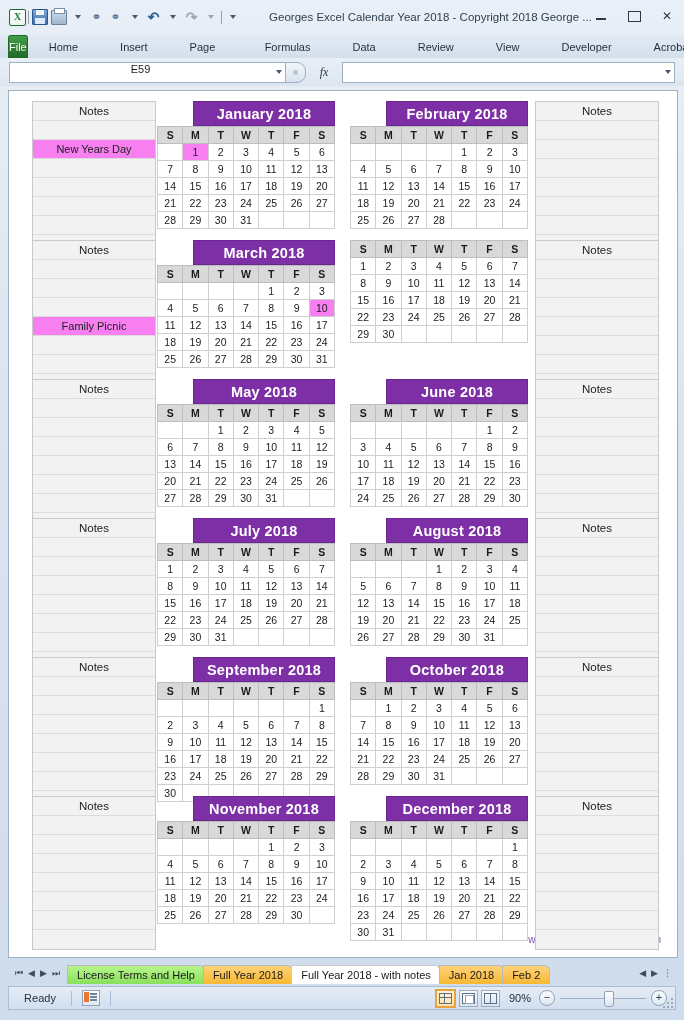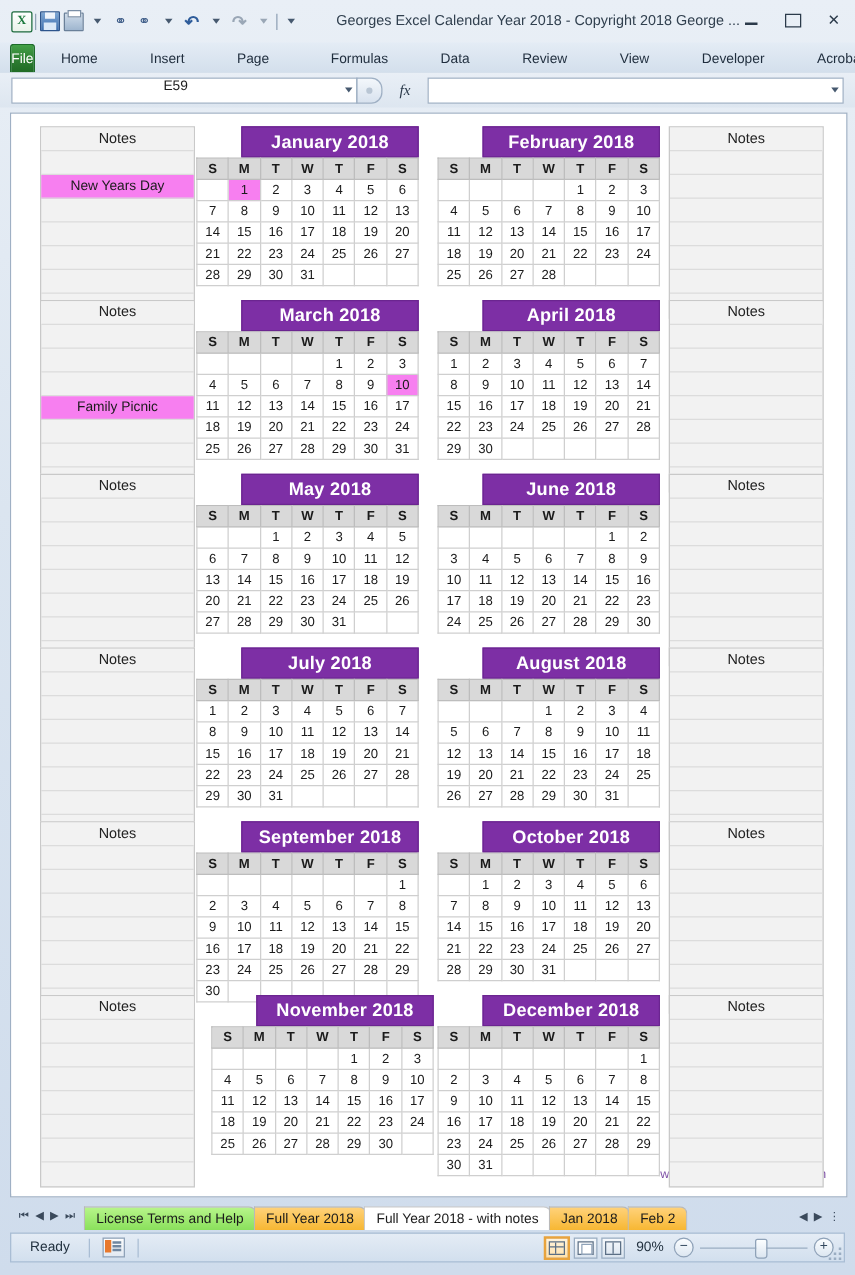--- a/index.html
+++ b/index.html
@@ -543,21 +543,20 @@
                 <td>27</td>
                 <td>28</td>
                 <td>29</td>
                 <td>30</td>
                 <td>31</td>
               </tr>
             </tbody>
           </table>
         </div>
         <div class="cal" style="left: 341px; top: 149px;">
-          <div class="cal-title">April 2018</div>
           <table class="cal-grid">
             <thead>
               <tr>
                 <th>S</th>
                 <th>M</th>
                 <th>T</th>
                 <th>W</th>
                 <th>T</th>
                 <th>F</th>
                 <th>S</th>
@@ -1072,21 +1071,21 @@
         <div class="notes" style="left: 526px; top: 705px;">
           <div class="notes-row hdr">Notes</div>
           <div class="notes-row"></div>
           <div class="notes-row"></div>
           <div class="notes-row"></div>
           <div class="notes-row"></div>
           <div class="notes-row"></div>
           <div class="notes-row"></div>
           <div class="notes-row"></div>
         </div>
-        <div class="cal" style="left: 160px; top: 705px;">
+        <div class="cal" style="left: 148px; top: 705px;">
           <div class="cal-title">November 2018</div>
           <table class="cal-grid">
             <thead>
               <tr>
                 <th>S</th>
                 <th>M</th>
                 <th>T</th>
                 <th>W</th>
                 <th>T</th>
                 <th>F</th>

